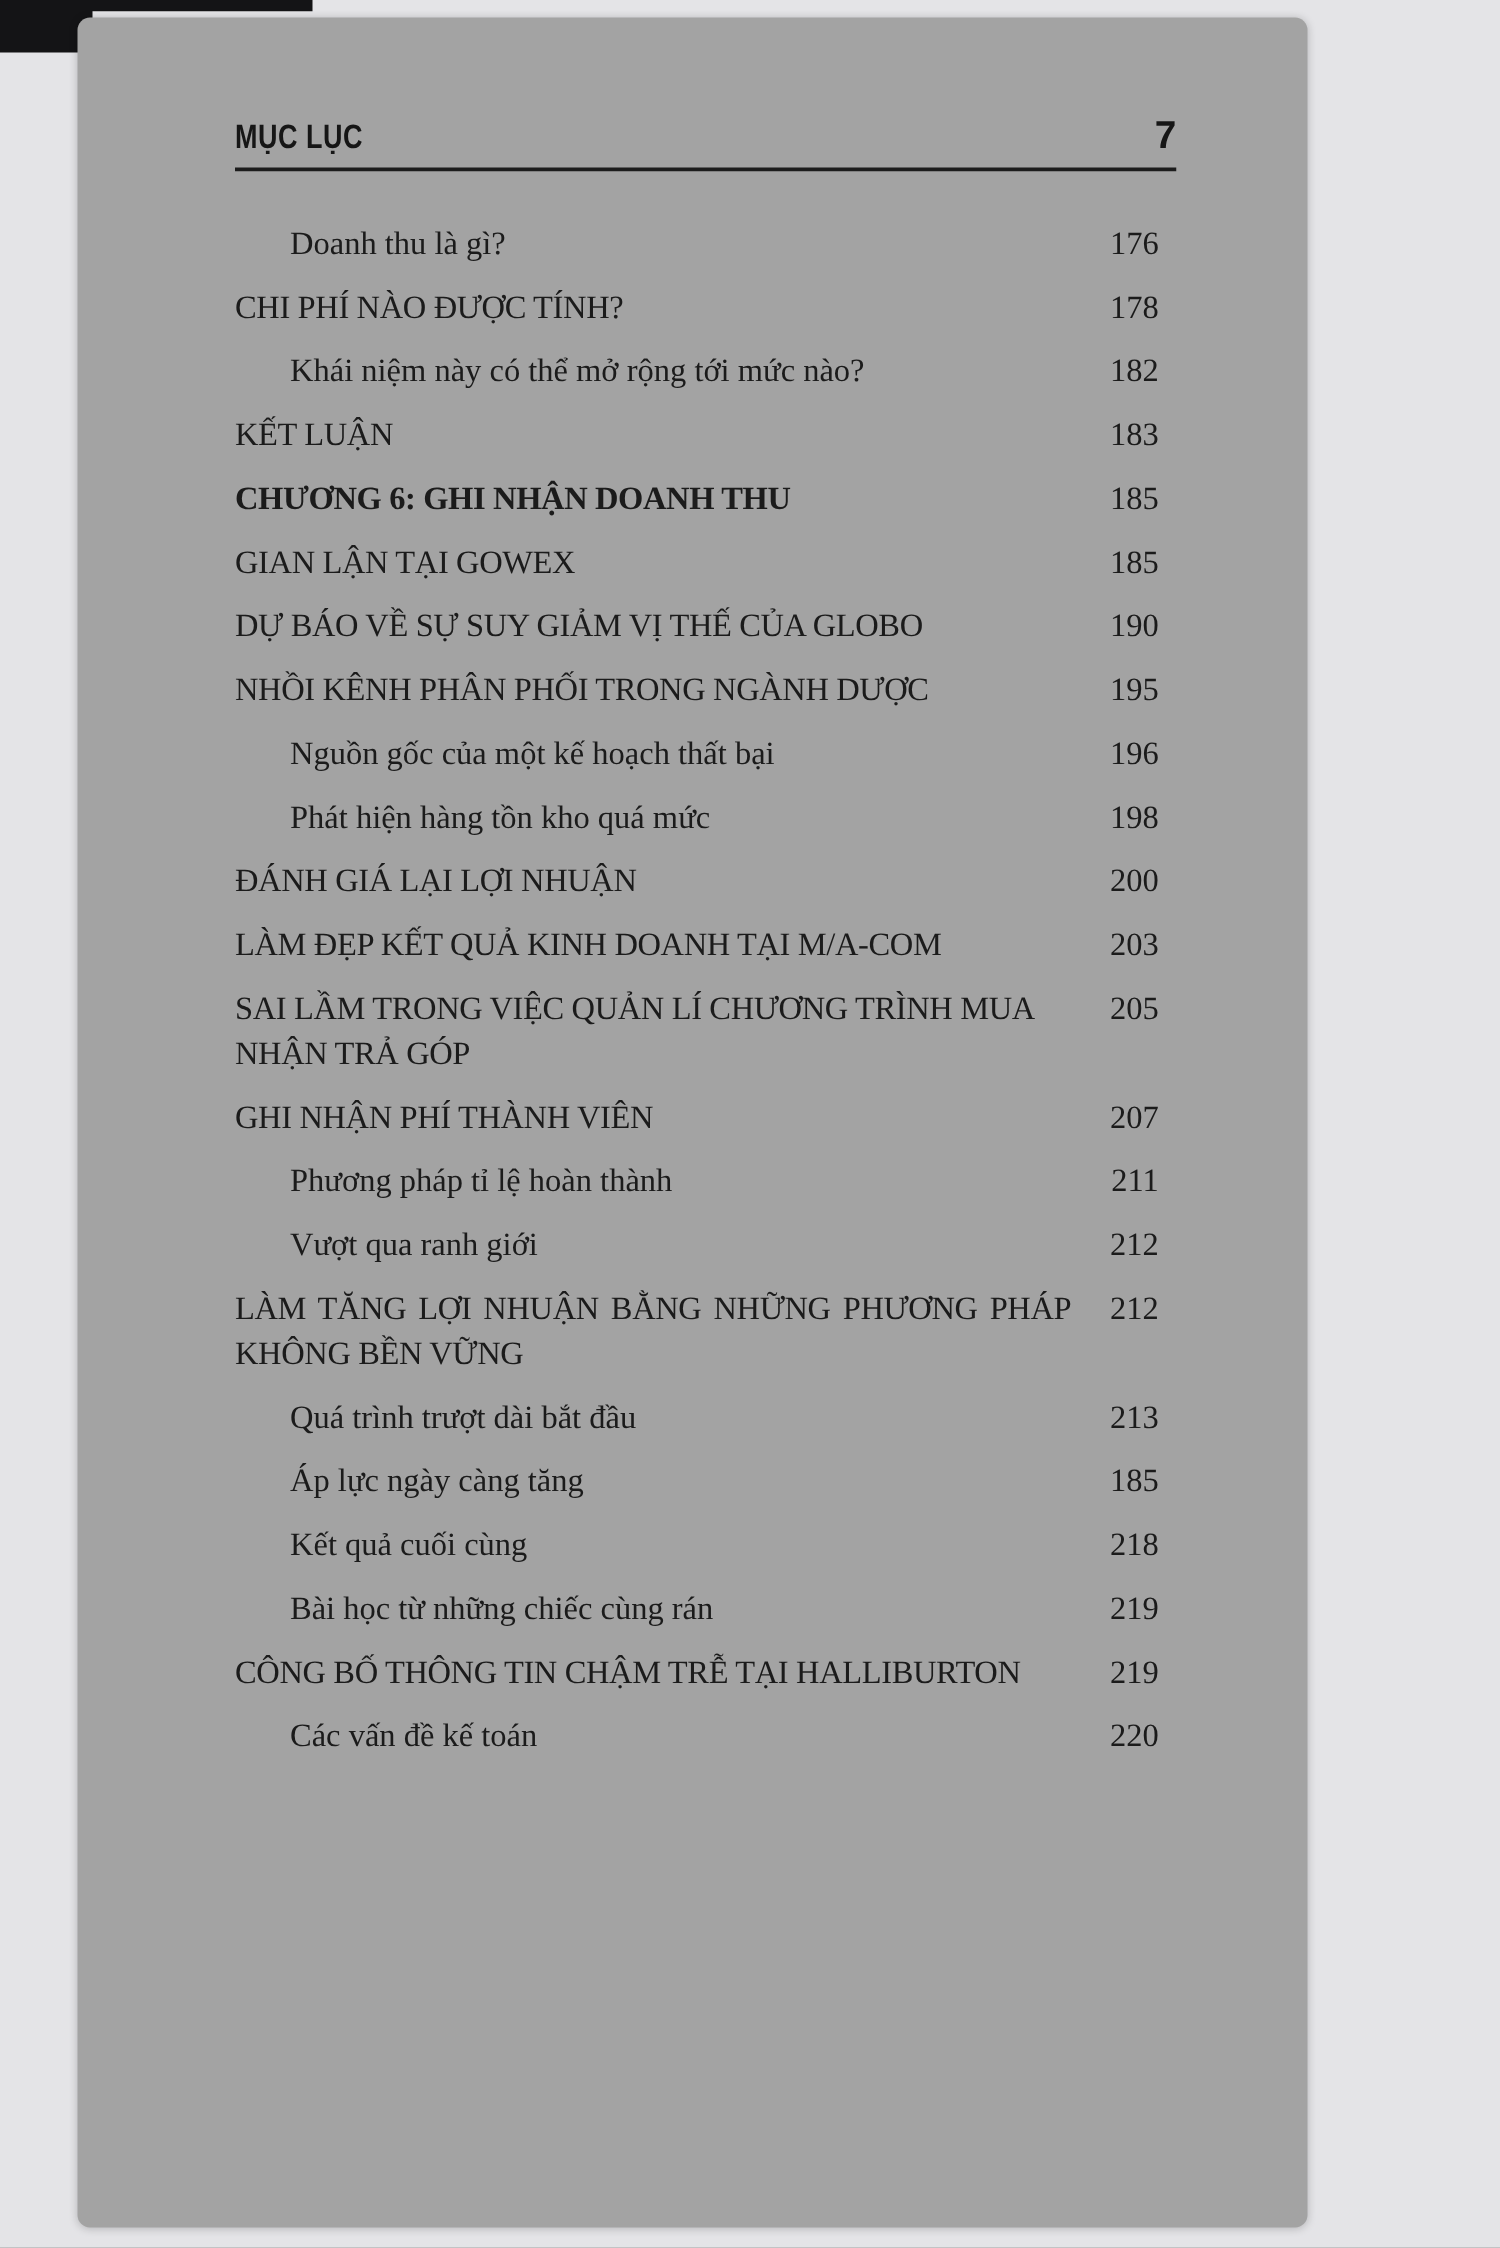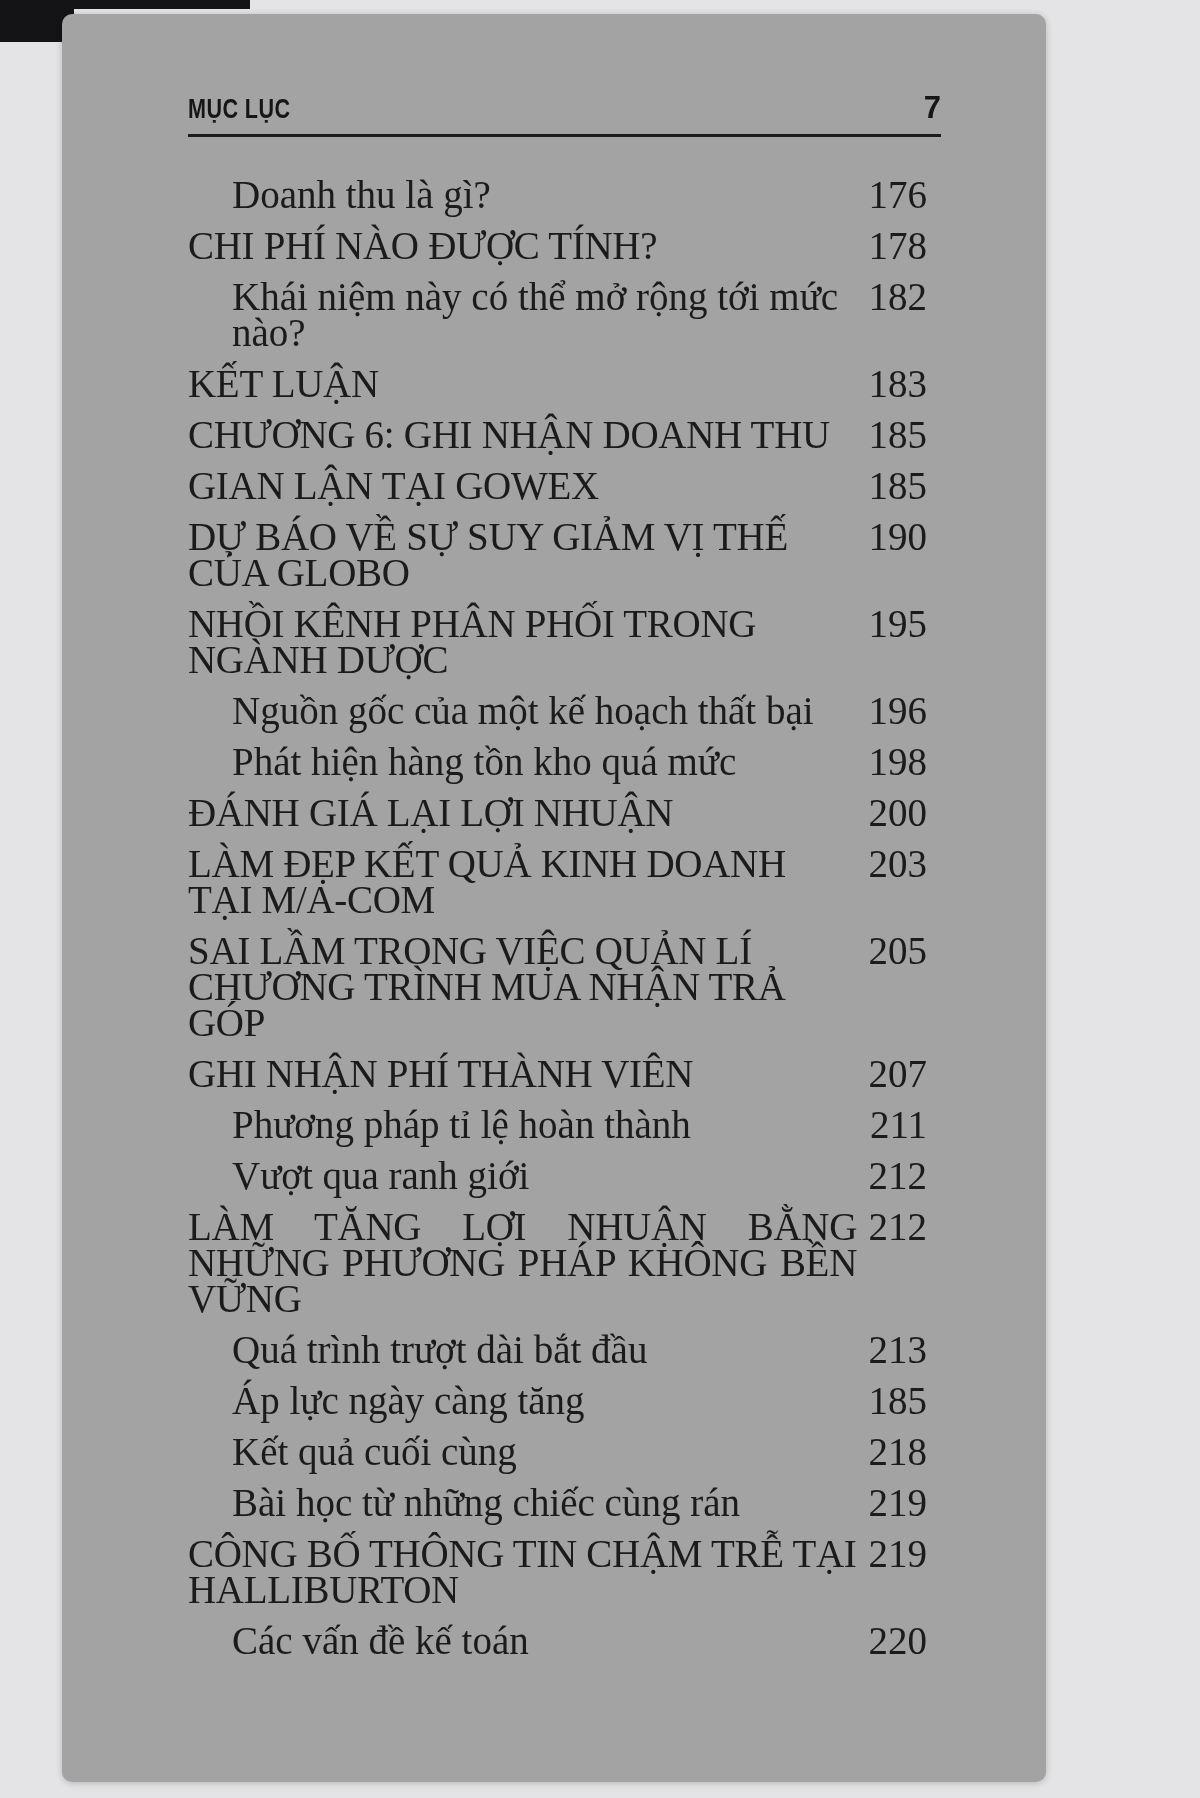--- a/index.html
+++ b/index.html
@@ -67,42 +67,42 @@
     border-top: 3px solid #1c1c1c;
     margin-top: 11px;
   }
   .toc {
     margin-top: 40px;
   }
   .row {
     display: flex;
     align-items: flex-start;
     margin-bottom: 15px;
-    font-size: 39px;
+    font-size: 26px;
     line-height: 36px;
     color: #1b1b1b;
   }
   .row .t {
     flex: 1 1 auto;
   }
   .row .n {
     flex: 0 0 auto;
     min-width: 70px;
     text-align: right;
     padding-right: 14px;
     white-space: nowrap;
   }
   .lvl-main .t, .lvl-chapter .t {
     letter-spacing: -0.3px;
   }
   .lvl-sub .t {
     padding-left: 44px;
   }
   .lvl-chapter .t {
-    font-weight: normal;
+    font-weight: bold;
   }
   .justify .t {
     text-align: justify;
   }
 </style>
 </head>
 <body>
 
 <div class="edge-dark"></div>
 <div class="corner-dark"></div>

